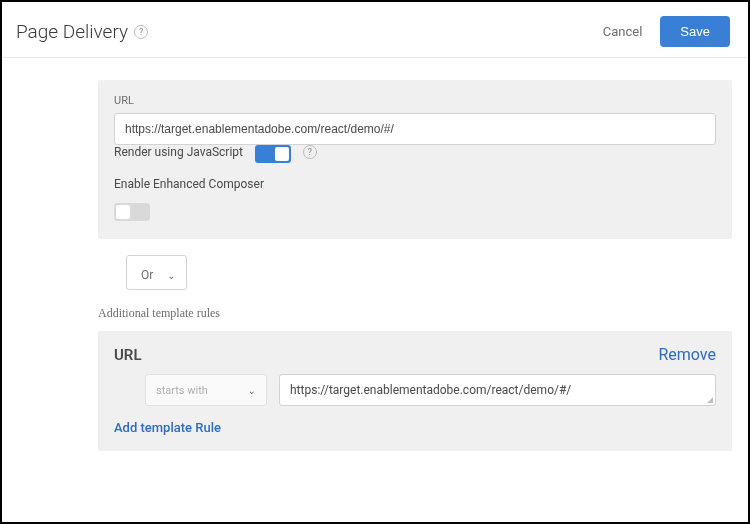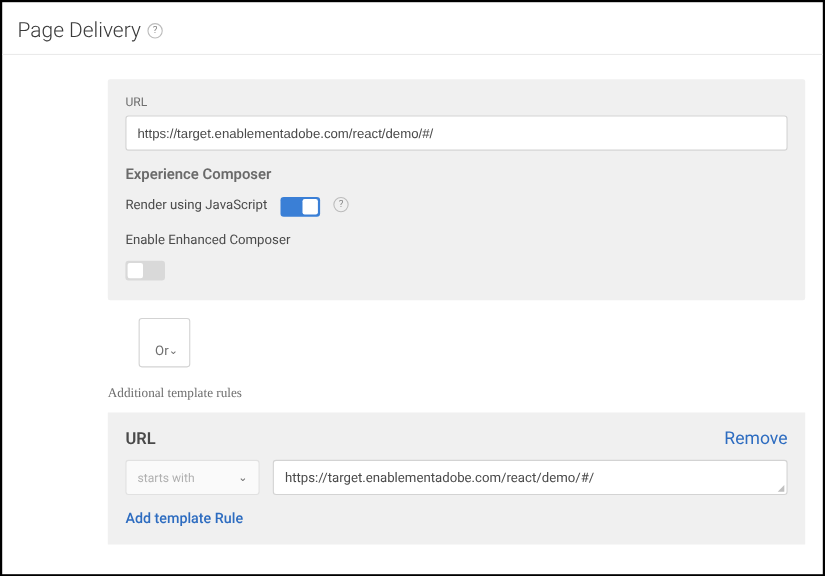--- a/index.html
+++ b/index.html
@@ -114,23 +114,24 @@
 }
 .toggle.on .toggle-knob { right: 2px; }
 .toggle.off .toggle-knob { left: 2px; }
 .or-row {
   display: flex;
   margin: 16px 0 16px 28px;
 }
 .or-select {
   display: flex;
   align-items: center;
+  gap: 14px;
   border: 1px solid #d3d3d3;
   border-radius: 3px;
-  padding: 22px 10px 7px 14px;
+  padding: 12px 10px 7px 14px;
   background: #fff;
   font-size: 12px;
   color: #6e6e6e;
   cursor: pointer;
 }
 .chevron {
   font-size: 10px;
   color: #6e6e6e;
 }
 .additional-label {
@@ -168,20 +169,21 @@
   width: 122px;
   display: flex;
   align-items: center;
   justify-content: space-between;
   border: 1px solid #e1e1e1;
   border-radius: 3px;
   padding: 8px 10px;
   background: #fafafa;
   font-size: 11px;
   color: #b0b0b0;
+  margin-left: 31px;
 }
 .rule-input-wrap {
   flex: 1;
   position: relative;
 }
 .rule-input {
   width: 100%;
   padding: 8px 10px;
   border: 1px solid #d3d3d3;
   border-radius: 3px;
@@ -214,28 +216,31 @@
 }
 </style>
 </head>
 <body>
 
 <div class="header">
   <div class="title-wrap">
     <span class="title">Page Delivery</span>
     <span class="help-icon">?</span>
   </div>
+  <div class="header-actions">
+    <span class="cancel-link">Cancel</span>
+    <button class="save-btn">Save</button>
+  </div>
 </div>
 
 <div class="content">
 
   <div class="gray-panel">
     <div class="label-small">URL</div>
     <input class="url-input" type="text" value="https://target.enablementadobe.com/react/demo/#/" style="">
-    <div class="section-heading">Experience Composer</div>
     <div class="toggle-row">
       <span>Render using JavaScript</span>
       <div class="toggle on">
           <div class="toggle-knob"></div>
         </div>
       <span class="help-icon">?</span>
     </div>
     <div class="toggle-row" style="margin-bottom:0;flex-direction:column;">
       <span>Enable Enhanced Composer</span>
       <div class="toggle off">

